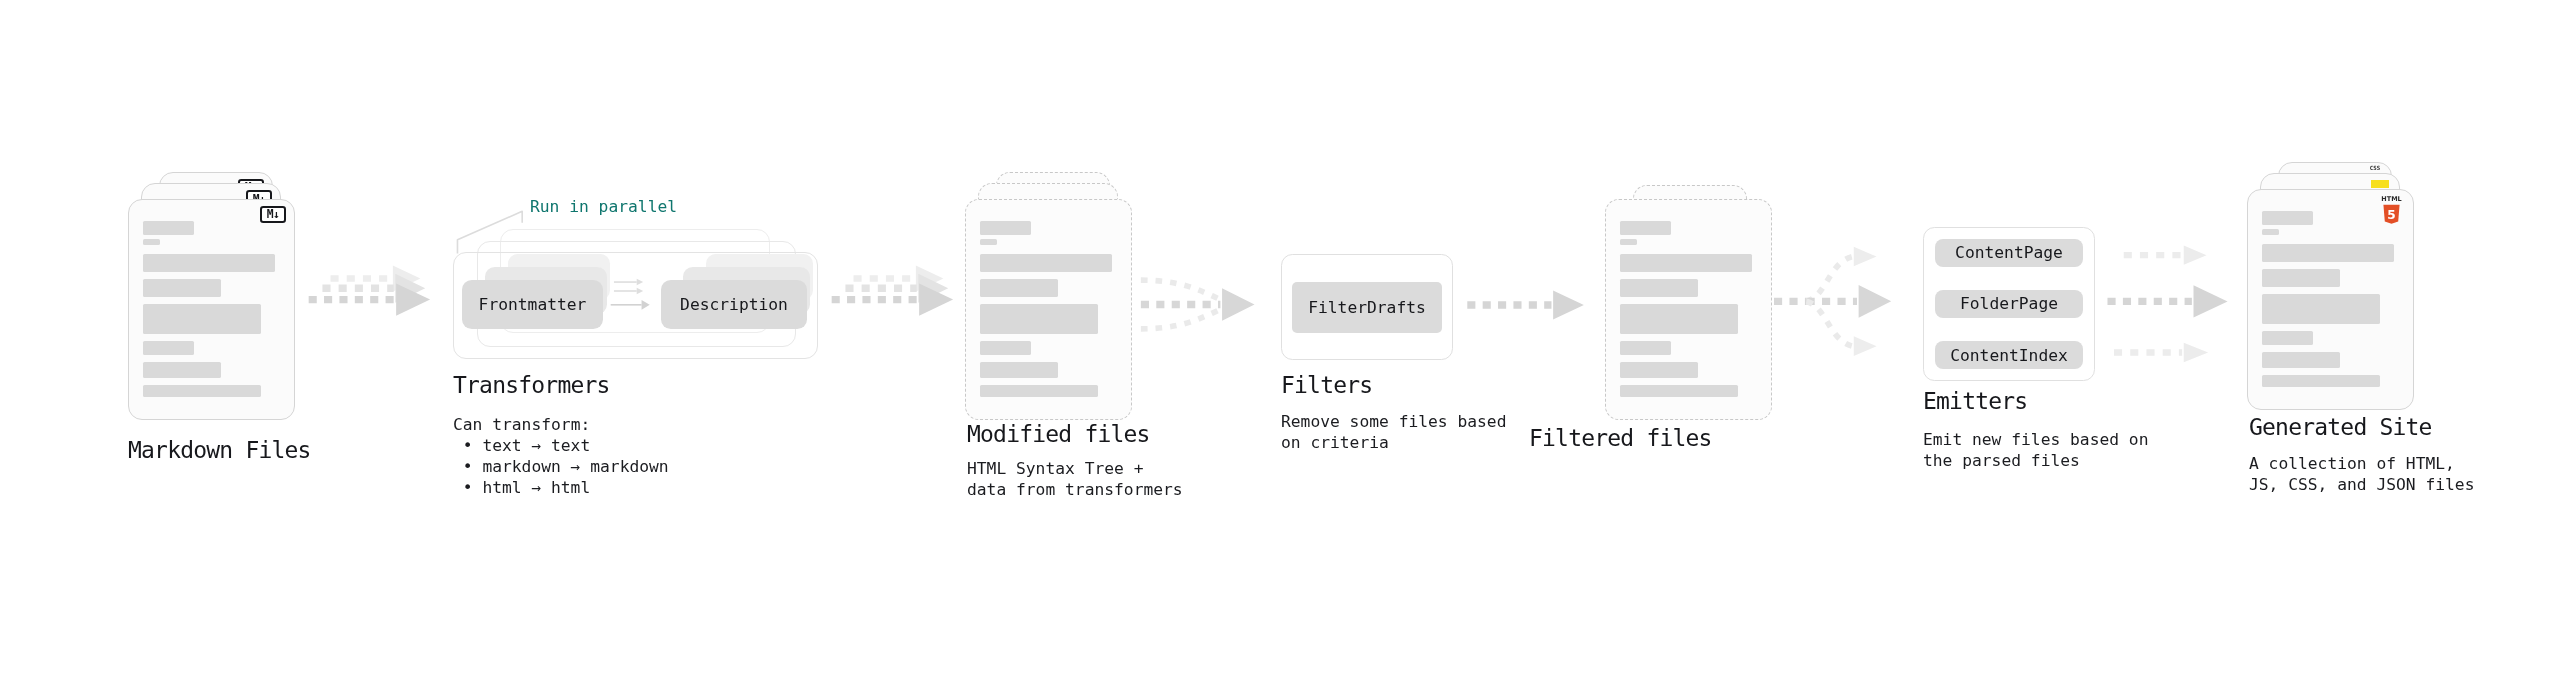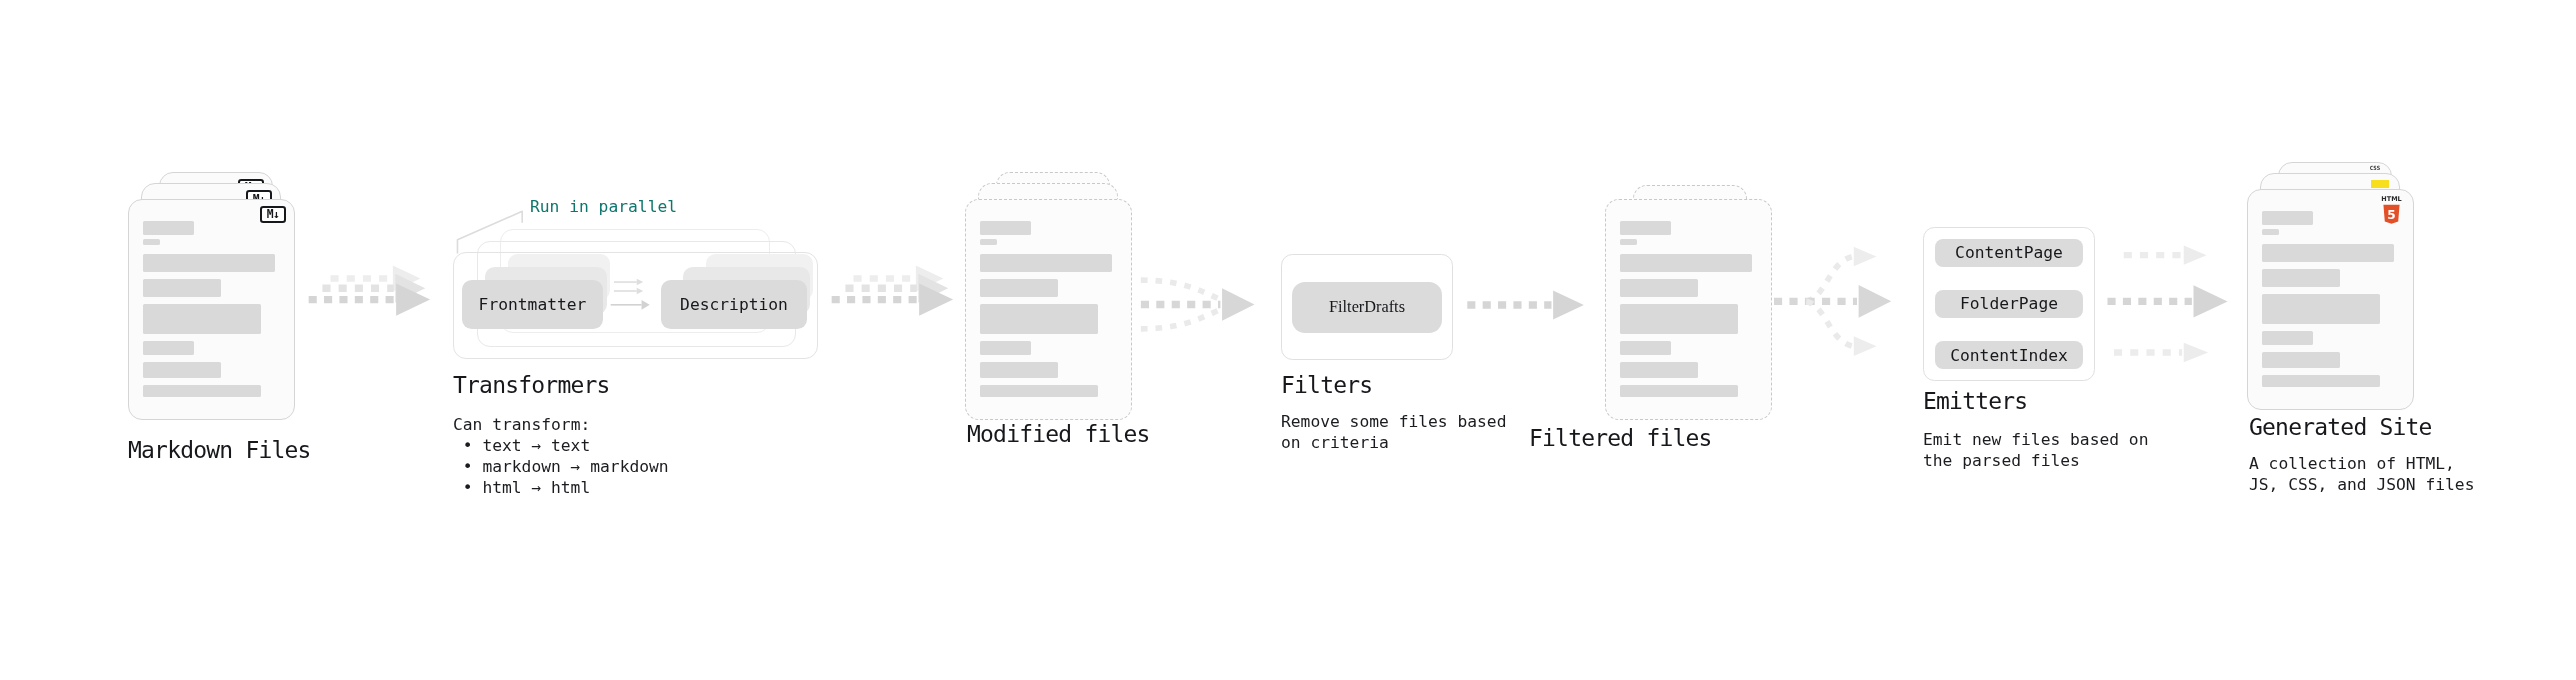--- a/index.html
+++ b/index.html
@@ -44,21 +44,21 @@
   .t-outline.o-rear{border-color:#ededed;}
   .t-pill{position:absolute;border-radius:9.8px;background:#dbdbdb;display:flex;align-items:center;justify-content:center;font-size:16.3px;color:#17181c;white-space:nowrap;}
   .t-pill.ghost1{background:#e8e8e8;}
   .t-pill.ghost2{background:#f1f1f1;}
 
   
   .wbox{position:absolute;background:#ffffff;border:1.6px solid #e0e0e0;border-radius:11.4px;box-sizing:border-box;}
   .wbox.center{display:flex;align-items:center;justify-content:center;}
   .wbox.col{display:flex;flex-direction:column;gap:23px;padding:10.6px;}
   .e-pill{height:37px;border-radius:8.1px;background:#dbdbdb;display:flex;align-items:center;justify-content:center;font-size:16.3px;color:#17181c;}
-  .f-pill{width:150px;height:51px;border-radius:13px;background:#dbdbdb;display:flex;align-items:center;justify-content:center;font-size:16.3px;color:#17181c;font-family:Liberation Serif, serif;}
+  .f-pill{width:150px;height:51px;border-radius:5px;background:#dbdbdb;display:flex;align-items:center;justify-content:center;font-size:16.3px;color:#17181c;}
 
   .abs{position:absolute;}
 </style>
 </head>
 <body>
 
 <div id="canvas">
 
   <div class="stack" style="left:128px;top:172px;">
     <div class="card rear">
@@ -145,20 +145,24 @@
       <div class="bar b2"></div>
       <div class="bar b3"></div>
       <div class="bar b4"></div>
       <div class="bar b5"></div>
       <div class="bar b6"></div>
       <div class="bar b7"></div>
       <div class="bar b8"></div>
     </div>
   </div>
   <div class="sec-label" style="left:967px;top:421px;">Modified files</div>
+  <div class="sec-desc" style="left:967px;top:458px;">
+    <div class="line">HTML Syntax Tree +</div>
+    <div class="line">data from transformers</div>
+  </div>
 
   <svg class="abs" style="left:1136px;top:259px;" width="138" height="91" viewBox="0 0 170 112">
     <g fill="none">
       <path d="M6,26 C55,26 78,38 104,50" stroke="#eaeaea" stroke-width="7" stroke-dasharray="8 10"></path>
       <path d="M6,86 C55,86 78,74 104,62" stroke="#eaeaea" stroke-width="7" stroke-dasharray="8 10"></path>
       <line x1="6" y1="56" x2="104" y2="56" stroke="#d7d7d7" stroke-width="9" stroke-dasharray="10 9"></line>
       <polygon points="106,36 106,76 146,56" fill="#d7d7d7"></polygon>
     </g>
   </svg>
 

